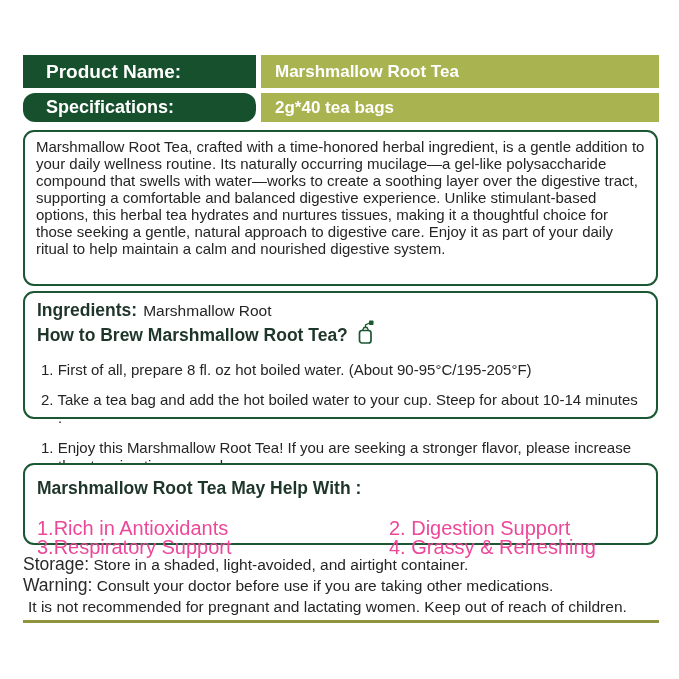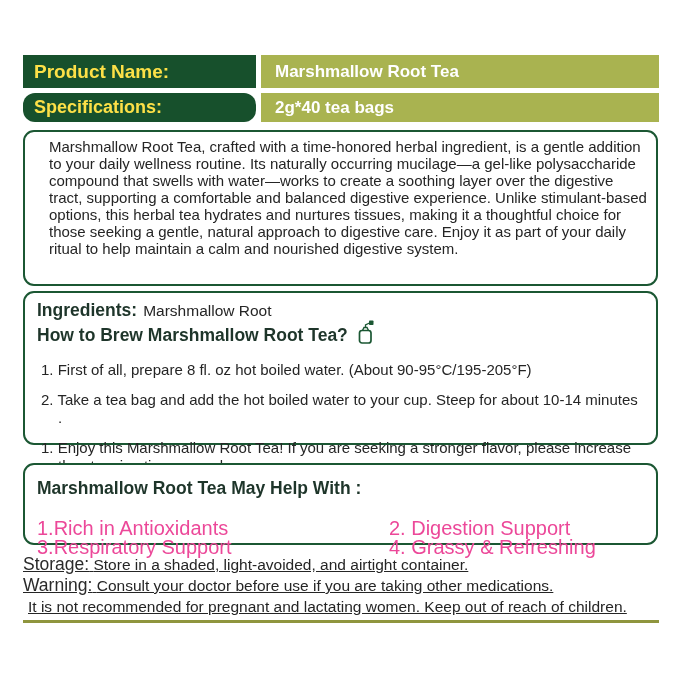--- a/index.html
+++ b/index.html
@@ -11,44 +11,44 @@
     color:#252525;
     overflow:hidden;
   }
   
   .hdr-row{position:absolute;left:23px;width:636px;display:flex;}
   .hdr-row.r1{top:55px;height:33px;}
   .hdr-row.r2{top:93px;height:29px;}
   .hdr-label{
     width:233px;flex:0 0 233px;
     background:var(--dark-green);
-    color:#fde047;font-weight:bold;font-size:19px;
+    color:#ffffff;font-weight:bold;font-size:19px;
     display:flex;align-items:center;
-    padding-left:11px;box-sizing:border-box;
+    padding-left:23px;box-sizing:border-box;
   }
   .hdr-row.r2 .hdr-label{font-size:18px;border-radius:12px;}
   .hdr-gap{width:5px;flex:0 0 5px;background:#ffffff;}
   .hdr-value{
     flex:1;
     background:var(--olive);
     color:#ffffff;font-weight:bold;font-size:17px;
     display:flex;align-items:center;
     padding-left:14px;box-sizing:border-box;text-align:center;
   }
   
   .gbox{
     position:absolute;left:23px;width:635px;
     border:2.5px solid var(--border-green);
     border-radius:11px;
     box-sizing:border-box;
     background:#ffffff;
   }
   .desc-box{top:130px;height:156px;padding:6px 9px 0 11px;}
-  .desc-text{font-size:15px;line-height:17px;color:#252525;margin-left:13px;}
-  .brew-box{top:291px;height:154px;padding:6px 10px 0 12px;}
+  .desc-text{font-size:15px;line-height:17px;color:#252525;}
+  .brew-box{top:291px;height:128px;padding:6px 10px 0 12px;}
   .benefit-box{top:463px;height:82px;padding:5px 12px 0 12px;}
 
   
   .ing-line{margin-top:1px;}
   .ing-label{font-size:17.5px;font-weight:bold;color:#1e352a;}
   .ing-value{font-size:15.5px;color:#252525;margin-left:6px;}
   .brew-heading-line{margin-top:1px;display:flex;align-items:center;}
   .brew-heading{font-size:17.5px;font-weight:bold;color:#1e352a;}
   .teabag{margin-left:10px;margin-top:-2px;}
   .brew-step{
@@ -59,21 +59,21 @@
   .brew-note{font-size:15px;line-height:18px;margin-top:4px;}
 
   
   .benefit-heading{font-size:17.5px;font-weight:bold;color:#1e352a;margin-top:8px;}
   .benefit-grid{
     display:grid;grid-template-columns:352px auto;
     margin-top:20px;
     font-size:20px;line-height:19px;color:#ec4899;
   }
   
-  .footer-text{position:absolute;left:23px;top:554px;width:640px;text-decoration:underline;}
+  .footer-text{position:absolute;left:23px;top:554px;width:640px;}
   .foot-line{line-height:21px;font-size:15.5px;}
   .foot-label{font-size:17.5px;color:#2a2a2a;}
   .foot-cont{padding-left:5px;}
   .rule{
     position:absolute;left:23px;top:620px;width:636px;height:3px;
     background:var(--olive-dark);
   }
 </style>
 </head>
 <body>

